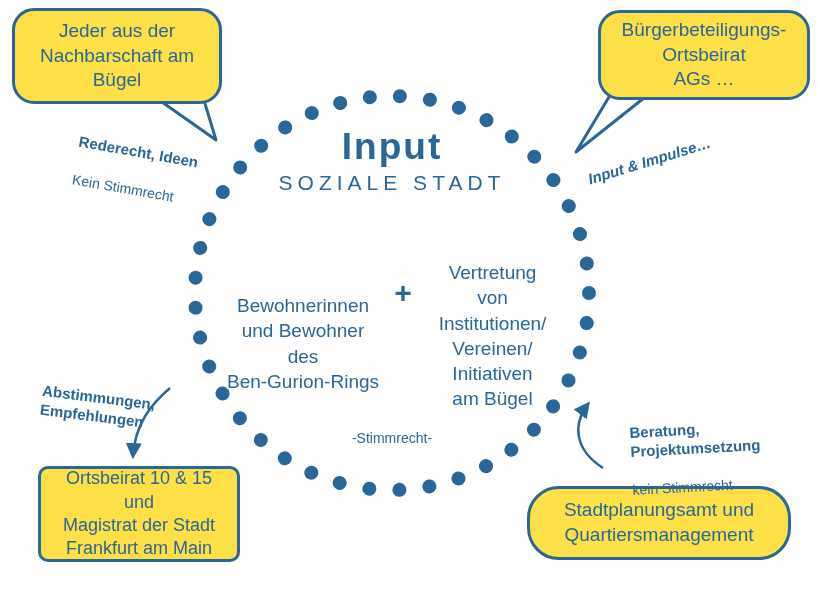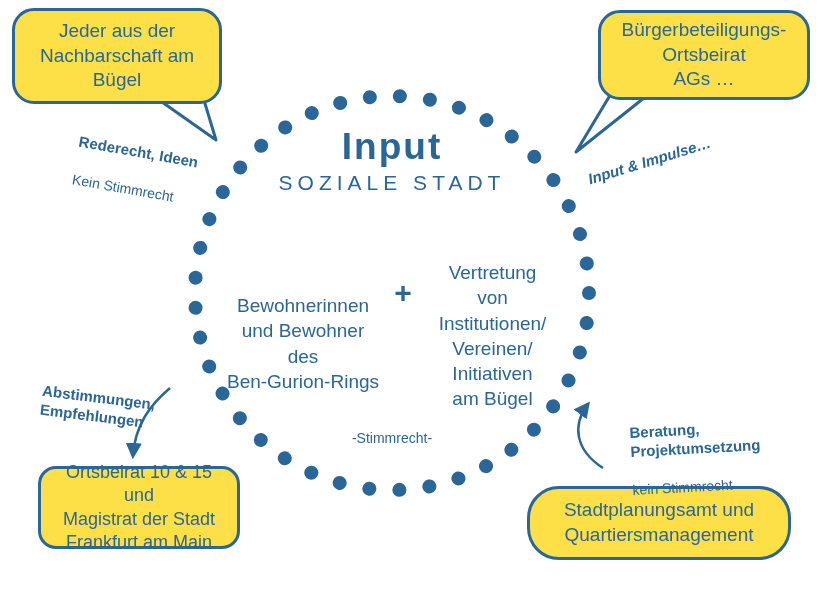--- a/index.html
+++ b/index.html
@@ -9,21 +9,21 @@
   }
   .layer{position:absolute;left:0;top:0;width:820px;height:600px;}
   .bubble{
     position:absolute;box-sizing:border-box;background:#fde047;
     border:3px solid #2b6699;border-radius:22px;
     display:flex;align-items:center;justify-content:center;
     text-align:center;white-space:pre-line;line-height:1.3;
   }
   .bubble-tl{left:12px;top:8px;width:210px;height:96px;font-size:19px;}
   .bubble-tr{left:598px;top:10px;width:212px;height:90px;font-size:19px;}
-  .bubble-bl{left:38px;top:466px;width:202px;height:83px;font-size:18px;border-radius:18px;}
+  .bubble-bl{left:38px;top:466px;width:202px;height:96px;font-size:18px;border-radius:10px;}
   .bubble-br{left:527px;top:486px;width:264px;height:74px;font-size:19px;border-radius:32px;}
   .ctext{position:absolute;text-align:center;white-space:pre-line;}
   .title{left:242px;top:126px;width:300px;font-size:37px;font-weight:bold;letter-spacing:2px;}
   .sub1{left:242px;top:171px;width:300px;font-size:21px;letter-spacing:5px;}
   .sub2{left:242px;top:196px;width:300px;font-size:21px;letter-spacing:1px;}
   .grp-left{left:213px;top:260px;width:180px;font-size:19px;line-height:1.33;margin-top:33px;}
   .grp-right{left:420px;top:260px;width:145px;font-size:19px;line-height:1.33;}
   .plus{left:388px;top:276px;width:30px;font-size:30px;font-weight:bold;}
   .voting{left:292px;top:430px;width:200px;font-size:14px;}
   .rlabel{position:absolute;transform-origin:0 0;line-height:1.25;white-space:pre-line;}

